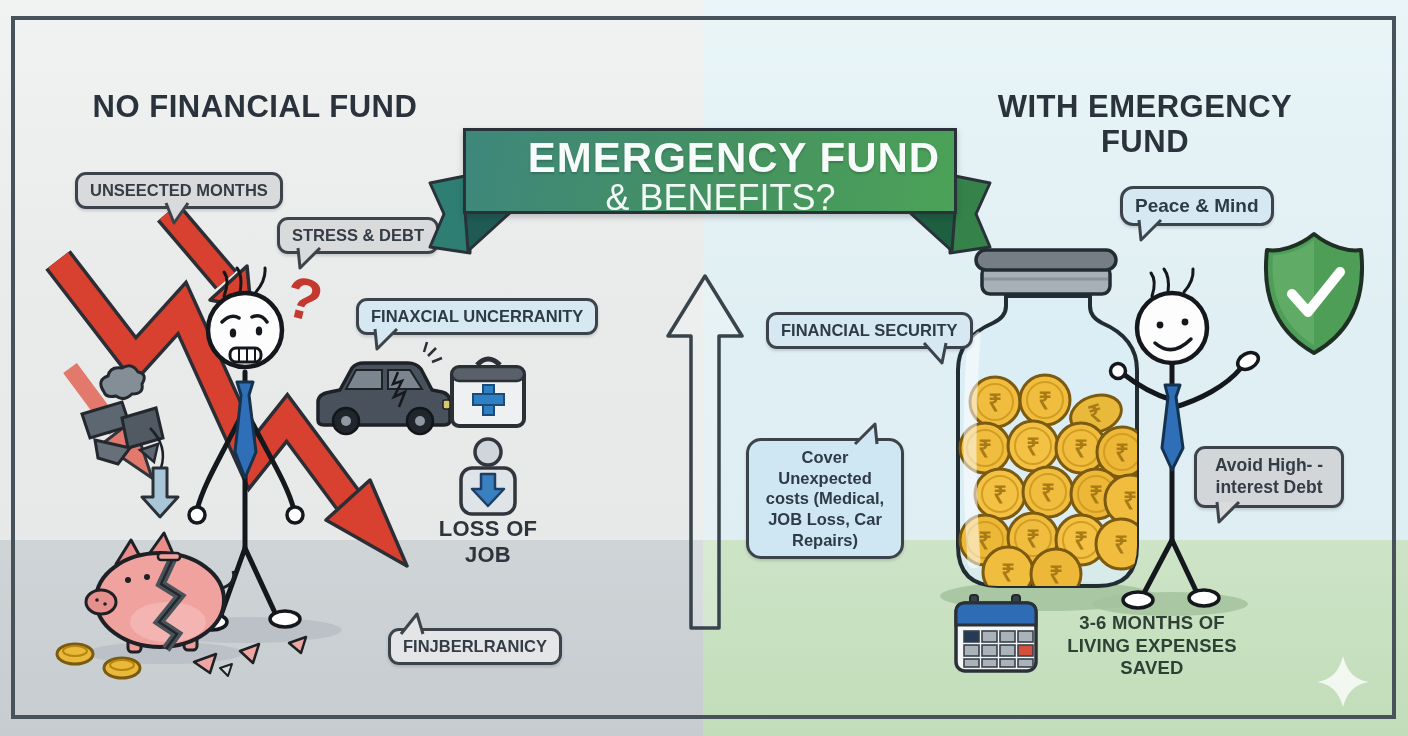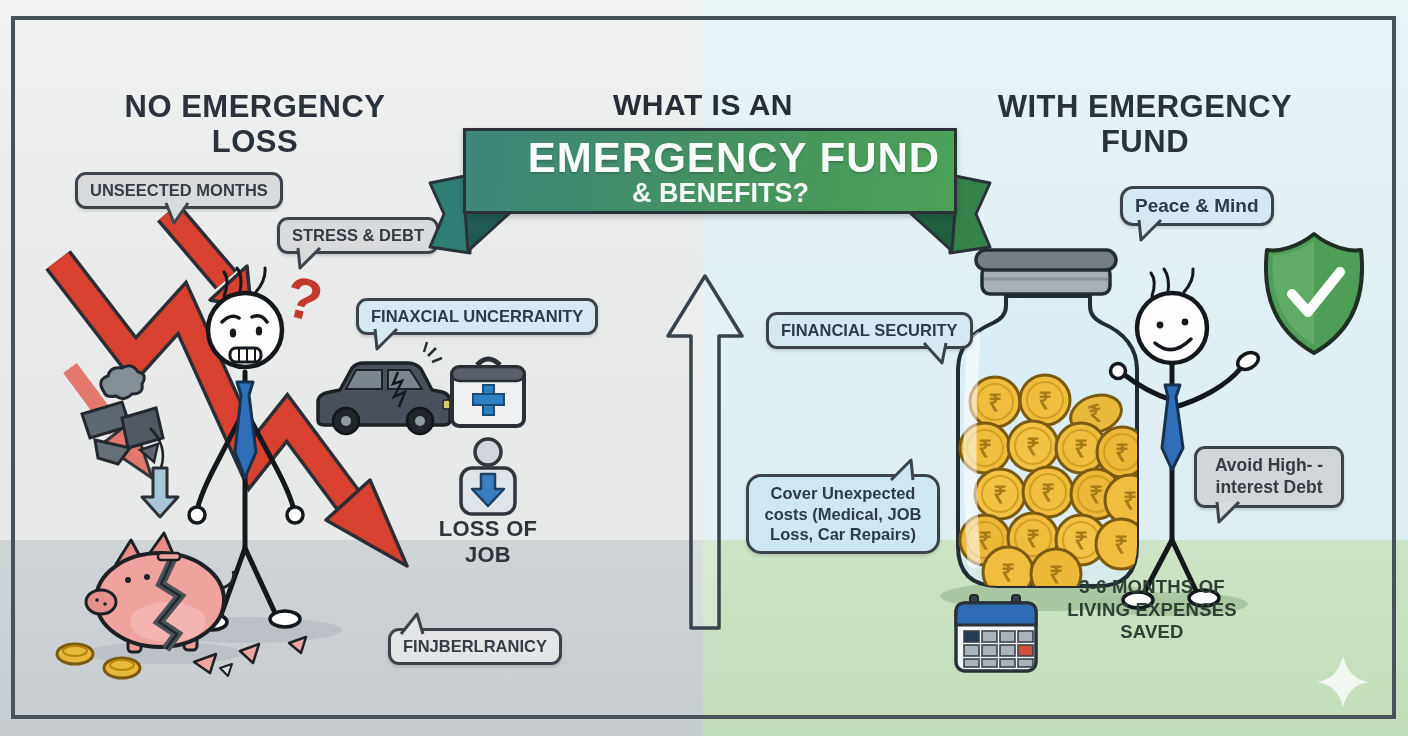--- a/index.html
+++ b/index.html
@@ -22,40 +22,40 @@
   .title-left{left:90px;top:90px;width:330px;font-size:31px;}
   .title-right{left:980px;top:90px;width:330px;font-size:31px;}
   .kicker{left:553px;top:88px;width:300px;font-size:30px;color:#262d36;}
   
   .banner-rect{position:absolute;left:463px;top:128px;width:494px;height:86px;z-index:26;
       box-sizing:border-box;border:3px solid #283238;text-align:center;
       background:linear-gradient(100deg,#3e877c 0%,#459260 55%,#4ca258 100%);
       box-shadow:0 3px 6px rgba(30,40,45,.25);}
   .banner-title{margin-top:6px;font-size:42px;font-weight:800;color:#f7fbf9;letter-spacing:1px;
       text-shadow:0 2px 2px rgba(20,40,35,.25);line-height:1;padding-left:48px;}
-  .banner-sub{font-size:27px;font-weight:700;color:#f2f8f5;line-height:1.05;margin-left:21px;}
+  .banner-sub{font-size:36px;font-weight:400;color:#f2f8f5;line-height:1.05;margin-left:21px;}
   .ribbon-svg{position:absolute;left:0;top:0;z-index:24;}
   
   .bubble{position:absolute;z-index:22;box-sizing:border-box;border:3px solid #3c434b;
           border-radius:11px;font-weight:800;color:#343c45;text-align:center;
           padding:6px 12px;white-space:nowrap;font-size:16.5px;background:#d8dadc;
           box-shadow:0 2px 3px rgba(40,50,55,.18);}
   .bubble.blue{background:#d6e9f2;color:#2e3b47;}
   .bubble.wrap{white-space:normal;}
   .tail{position:absolute;width:26px;height:22px;overflow:visible;}
   .tail polygon{stroke:none;}
   .tail path{fill:none;stroke:#3c434b;stroke-width:3;stroke-linejoin:round;}
   .tail.gray polygon{fill:#d8dadc;}
   .tail.blue polygon{fill:#d6e9f2;}
   .tail.blue2 polygon{fill:#cfe7f2;}
   .tail.lightgray polygon{fill:#e3e5e6;}
   
   .label{position:absolute;z-index:22;font-weight:800;}
   .loss-label{left:418px;top:516px;width:140px;text-align:center;font-size:22px;color:#2d343c;letter-spacing:.3px;}
-  .savings-label{left:1046px;top:576px;width:212px;text-align:center;font-size:18.5px;
+  .savings-label{left:1046px;top:612px;width:212px;text-align:center;font-size:18.5px;
                  color:#2f4034;line-height:1.22;letter-spacing:.2px;}
   .qmark{position:absolute;left:286px;top:270px;z-index:22;font-size:58px;font-weight:800;
          color:#c4392e;transform:rotate(14deg);line-height:1;}
   .art{position:absolute;left:0;top:0;z-index:12;}
 </style>
 </head>
 <body>
 
 <div class="stage">
 
@@ -321,22 +321,21 @@
     <path d="M1343,656 C1347,672 1355,680 1369,682 C1355,684 1347,692 1343,707 C1339,692 1331,684 1317,682 C1331,680 1339,672 1343,656 Z" fill="#ffffff" opacity="0.78"></path>
   </svg>
 
   <svg class="ribbon-svg" width="1408" height="736" viewBox="0 0 1408 736">
     <polygon points="470,175 430,183 444,214 430,247 470,253" fill="#2f7e74" stroke="#283238" stroke-width="3" stroke-linejoin="round"></polygon>
     <polygon points="950,175 990,183 976,214 990,247 950,253" fill="#35824a" stroke="#283238" stroke-width="3" stroke-linejoin="round"></polygon>
     <polygon points="465,211 512,211 468,251" fill="#1f5a54" stroke="#283238" stroke-width="3" stroke-linejoin="round"></polygon>
     <polygon points="955,211 908,211 952,251" fill="#1d5f3f" stroke="#283238" stroke-width="3" stroke-linejoin="round"></polygon>
   </svg>
 
-  <div class="heading title-left">NO EMERGENCY LOSS</div>
-  <div class="heading kicker">WHAT IS AN</div>
+  <div class="heading title-left">NO FINANCIAL FUND</div>
   <div class="heading title-right">WITH EMERGENCY FUND</div>
 
   <div class="banner-rect">
     <div class="banner-title">EMERGENCY FUND</div>
     <div class="banner-sub">&amp; BENEFITS?</div>
   </div>
 
   <div class="bubble" style="left:75px;top:172px;">
     <span>UNSEECTED MONTHS</span>
     <svg class="tail gray" style="left:86px;bottom:-19px;" viewBox="0 0 26 22">
@@ -373,21 +372,21 @@
         <path d="M2,0 L4,20 L24,0"></path>
       </svg>
   </div>
   <div class="bubble blue" style="left:766px;top:312px;">
     <span>FINANCIAL SECURITY</span>
     <svg class="tail blue" style="right:22px;bottom:-19px;" viewBox="0 0 26 22">
       <polygon points="2,0 24,0 20,20"></polygon>
         <path d="M2,0 L20,20 L24,0"></path>
       </svg>
   </div>
-  <div class="bubble blue wrap" style="left:746px;top:438px;width:194px;border-radius:15px;background:#cfe7f2;line-height:1.25;margin-top:36px;">
+  <div class="bubble blue wrap" style="left:746px;top:438px;width:158px;border-radius:15px;background:#cfe7f2;line-height:1.25;">
     <span>Cover Unexpected costs (Medical, JOB Loss, Car Repairs)</span>
     <svg class="tail blue2" style="right:22px;top:-19px;" viewBox="0 0 26 22">
       <polygon points="2,22 24,22 22,2"></polygon>
         <path d="M2,22 L22,2 L24,22"></path>
       </svg>
   </div>
   <div class="bubble wrap" style="left:1194px;top:446px;width:150px;font-size:17.5px;background:#d3d6d8;line-height:1.25;">
     <span>Avoid High- -interest Debt</span>
     <svg class="tail gray" style="left:18px;bottom:-19px;" viewBox="0 0 26 22">
       <polygon points="2,0 24,0 4,20"></polygon>

